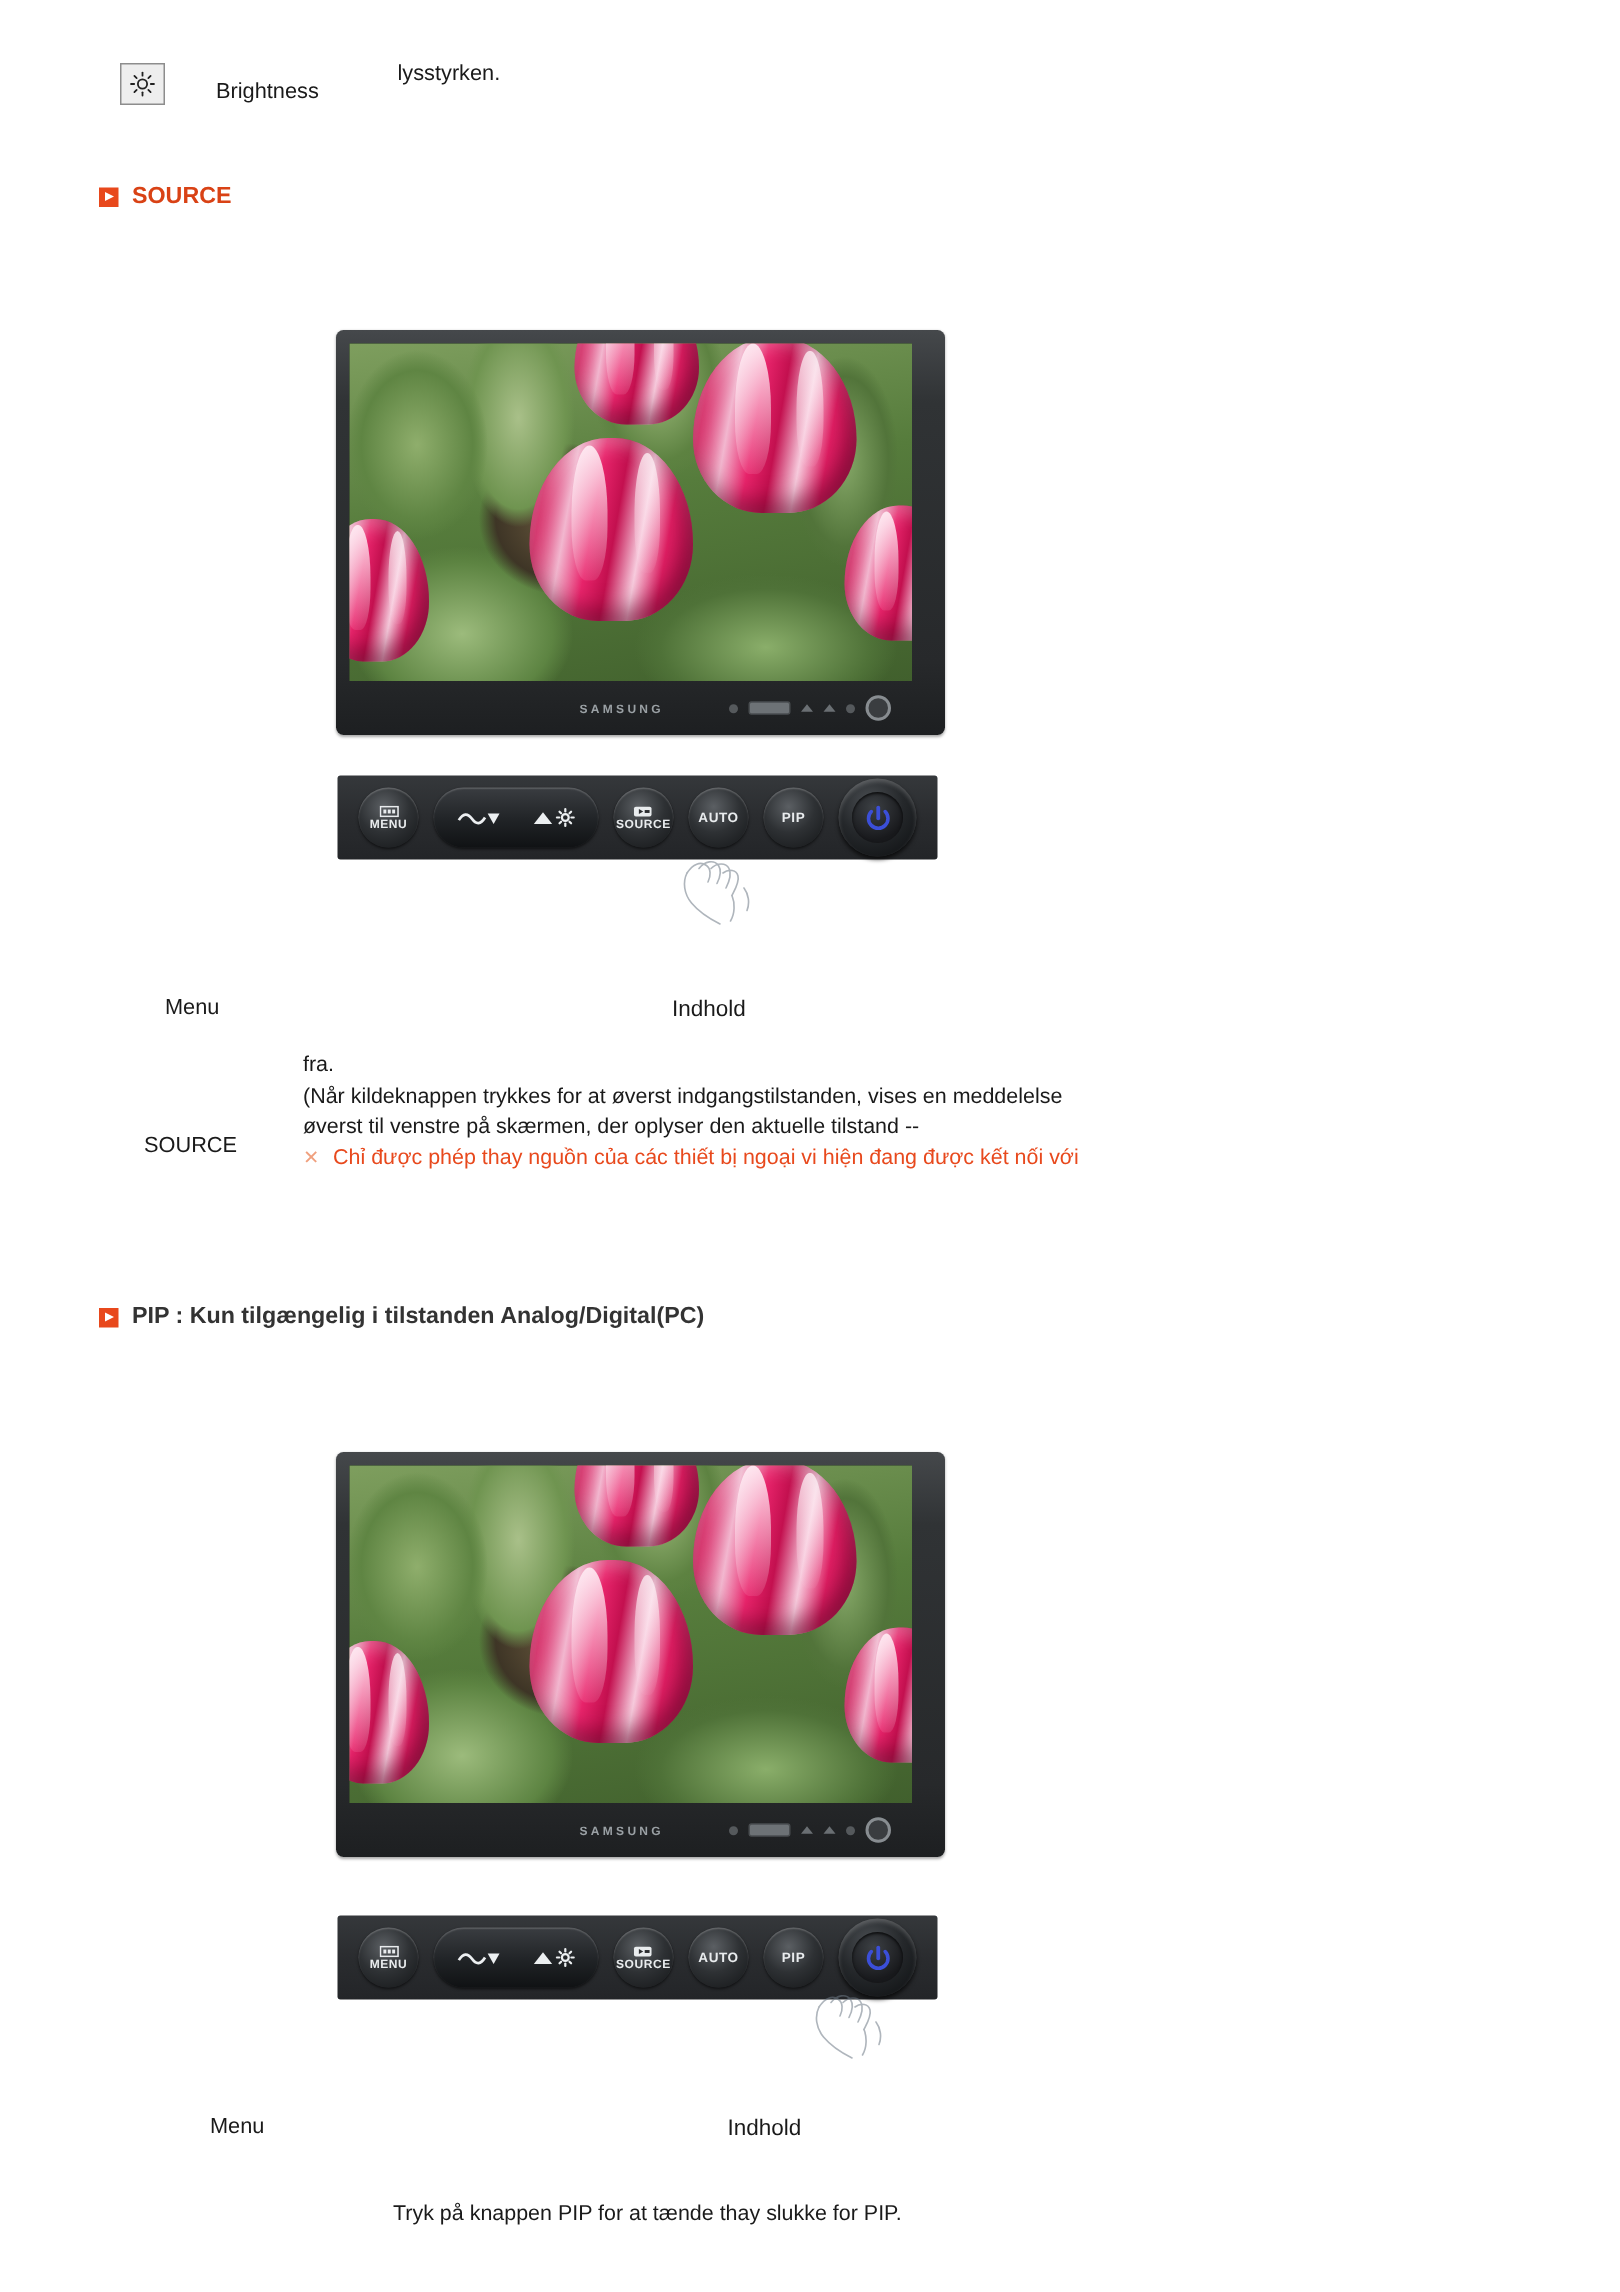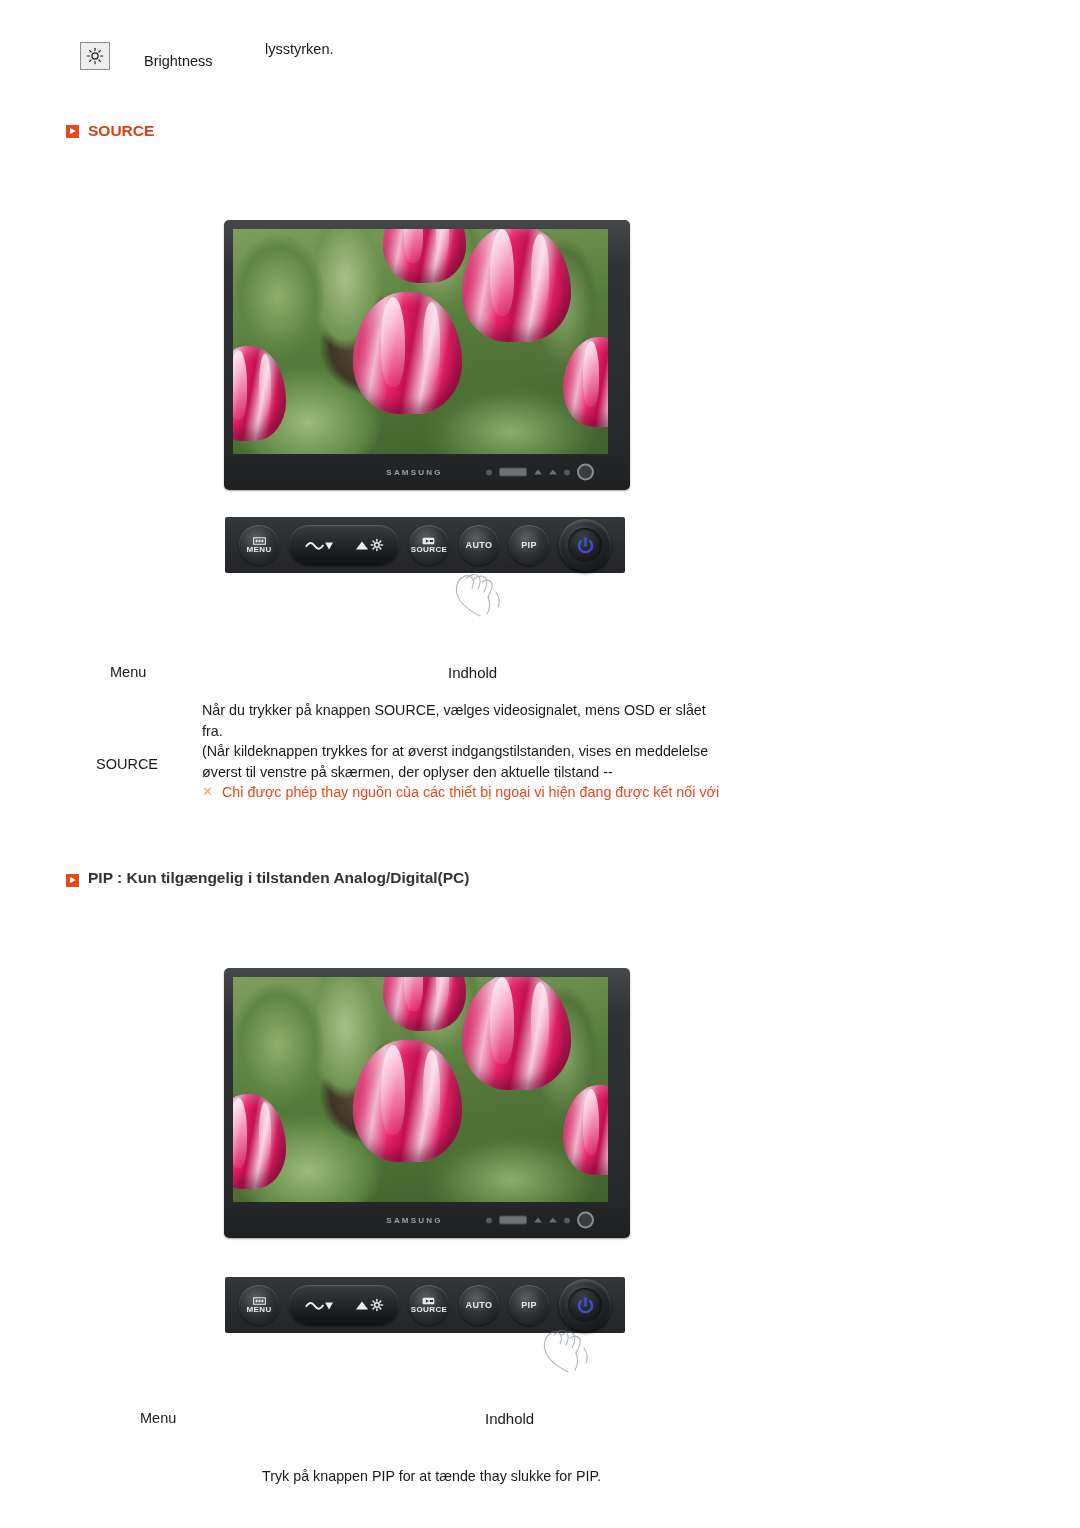--- a/index.html
+++ b/index.html
@@ -74,21 +74,21 @@
   .head-marker::after {
     content: "";
     position: absolute;
     left: 4px;
     top: 3px;
     border-left: 6px solid #ffffff;
     border-top: 3.5px solid transparent;
     border-bottom: 3.5px solid transparent;
   }
   #source-head { left: 66px; top: 122px; color: #d94215; }
-  #pip-head    { left: 66px; top: 869px; color: #333333; align-items: flex-end; }
+  #pip-head    { left: 66px; top: 869px; color: #333333; }
 
   
   .monitor {
     position: absolute;
     background: #2f3133;
     border-radius: 5px;
     padding: 9px 22px 0 9px;
     box-sizing: border-box;
     box-shadow: 0 1px 2px rgba(0,0,0,.35);
     background: linear-gradient(180deg,#45484b 0%, #303335 18%, #27292b 82%, #1d1f21 100%);
@@ -411,21 +411,20 @@
 
 <div class="tbl" style="left:0; top:660px; width:1080px;">
   <div class="tbl-head">
     <span class="col-menu" style="left:110px; top:4px;">Menu</span>
     <span class="col-indhold" style="left:448px; top:4px;">Indhold</span>
   </div>
 
   <span class="col-menu" style="left:96px; top:96px;">SOURCE</span>
 
   <div class="body-text" style="left:202px; top:40px; width:560px;">
-    <p>Når du trykker på knappen SOURCE, vælges videosignalet, mens OSD er slået</p>
     <p>fra.</p>
     <p>(Når kildeknappen trykkes for at øverst indgangstilstanden, vises en meddelelse</p>
     <p>øverst til venstre på skærmen, der oplyser den aktuelle tilstand --</p>
     <div class="note">
       <span class="star">✕</span>
       <p>Chỉ được phép thay nguồn của các thiết bị ngoại vi hiện đang được kết nối với</p>
     </div>
   </div>
 </div>
 

